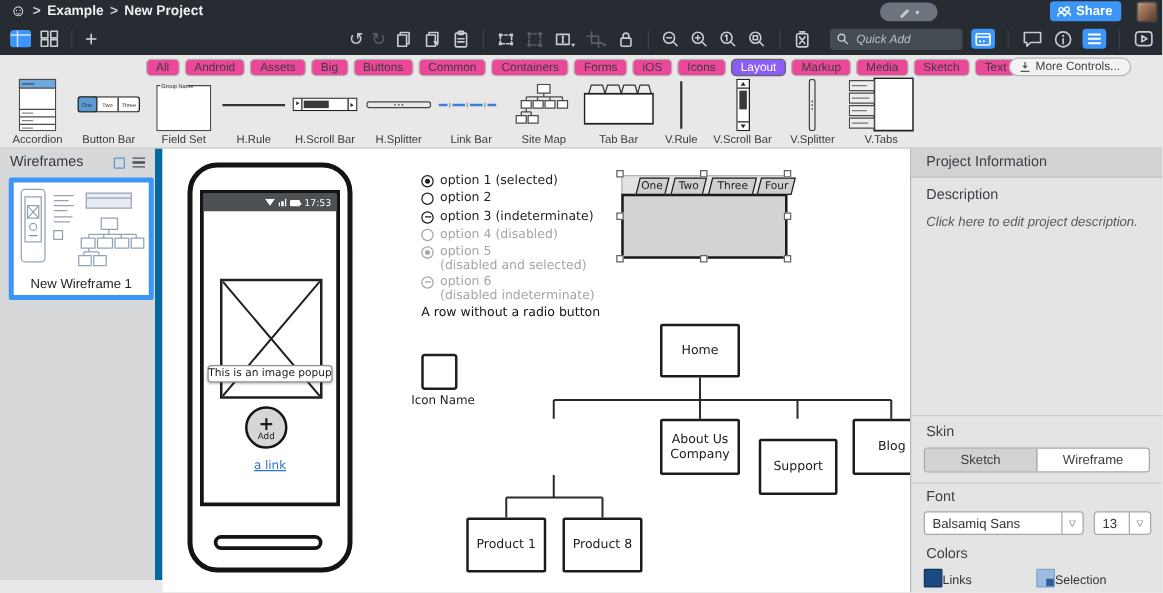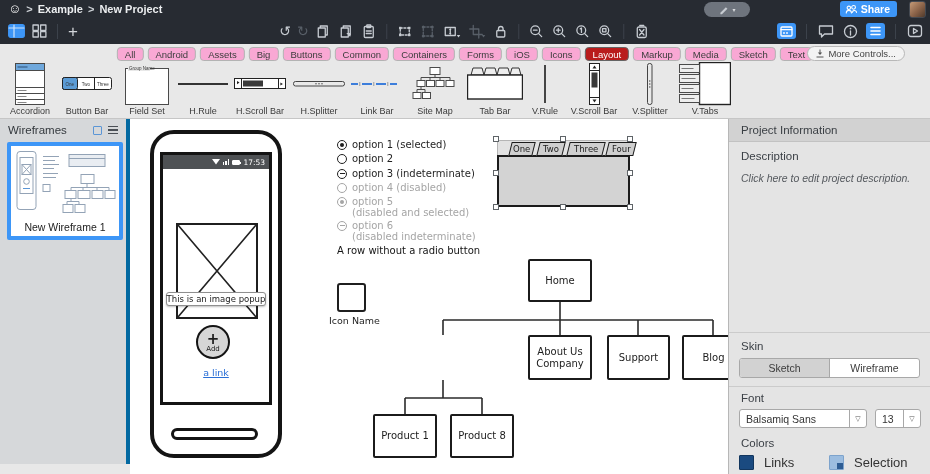--- a/index.html
+++ b/index.html
@@ -33,32 +33,32 @@
   .icon.dim { stroke:#585f68; }
   .icon.dim .fill { fill:#585f68; }
   .quick-add { width:106px; height:17px; background:#454b53; border-radius:3px; display:flex; align-items:center; gap:4px; padding:0 5px; }
   .quick-add input { background:transparent; border:none; outline:none; width:82px; color:#d6d9dd; font-size:9.5px; font-style:italic; font-family:"Liberation Sans",sans-serif; }
   .quick-add input::placeholder { color:#bcc1c8; font-style:italic; }
   .blue-chip { width:19px; height:16px; background:#3d96f7; border-radius:3px; display:flex; align-items:center; justify-content:center; }
 
   
   .library { position:absolute; top:44px; left:0; width:930px; height:75px; background:#e8e8e8; border-bottom:1px solid #c6c6c6; }
   .cats { position:absolute; top:3px; left:50%; transform:translateX(-50%); display:flex; gap:4px; }
-  .cat { height:14px; padding:0 7px; background:#f9a8d4; border:1px solid #b3b3b3; border-radius:4px; font-size:9.5px; color:#3c3c3c; display:flex; align-items:center; white-space:nowrap; }
-  .cat.active { background:#b91c1c; border-color:#646464; color:#fff; }
+  .cat { height:14px; padding:0 7px; background:#ec4899; border:1px solid #b3b3b3; border-radius:4px; font-size:9.5px; color:#3c3c3c; display:flex; align-items:center; white-space:nowrap; }
+  .cat.active { background:#8b5cf6; border-color:#646464; color:#fff; }
   .more-controls { position:absolute; right:25px; top:2px; height:15px; padding:0 8px; background:#f3f3f3; border:1px solid #b8b8b8; border-radius:8px; font-size:9.5px; color:#444; display:flex; align-items:center; gap:4px; }
   .ctl-row { position:absolute; left:4px; top:17px; height:56px; display:flex; }
   .ctl { display:flex; flex-direction:column; align-items:center; }
   .ctl .prev { flex:1; display:flex; align-items:center; justify-content:center; }
   .ctl .lbl { font-size:9px; color:#3a3a3a; height:11px; white-space:nowrap; }
   .libsvg { stroke:#4a4a4a; fill:none; stroke-width:1; display:block; }
   .libsvg text { stroke:none; fill:#333; }
 
   
-  .sidebar { position:absolute; left:0; top:119px; width:130px; height:345px; background:#d6d8da; border-right:4px solid #0369a1; }
+  .sidebar { position:absolute; left:0; top:119px; width:130px; height:345px; background:#d6d8da; border-right:6px solid #0369a1; }
   .sb-head { position:absolute; top:0; left:0; width:100%; height:22px; display:flex; align-items:center; padding:0 8px; font-size:11.5px; color:#33383d; }
   .sb-head-icons { margin-left:auto; display:flex; align-items:center; gap:6px; }
   .sb-sq { width:9px; height:9px; border:1.5px solid #5b96d6; border-radius:1px; }
   .sb-burger { display:flex; flex-direction:column; gap:2px; }
   .sb-burger i { display:block; width:10px; height:1.5px; background:#4a4f55; }
   .thumb-card { position:absolute; left:7px; top:23px; width:116px; height:98px; background:#3d96f7; border-radius:2px; padding:4px; }
   .thumb-inner { width:100%; height:100%; background:#fff; display:flex; flex-direction:column; align-items:center; overflow:hidden; }
   .thumb-inner svg { flex:1; }
   .thumb-label { font-size:10.5px; color:#222; margin-bottom:3px; }
 
@@ -110,21 +110,21 @@
   .panel { position:absolute; left:728px; top:119px; width:202px; height:355px; background:#e4e4e4; border-left:1px solid #b7b7b7; }
   .p-head { height:23px; background:#d2d2d2; border-bottom:1px solid #c2c2c2; display:flex; align-items:center; padding:0 12px; font-size:11.5px; color:#3a3f44; }
   .p-label { position:absolute; left:12px; font-size:11.5px; color:#3c4147; }
   .p-desc-ph { position:absolute; left:12px; top:53px; font-size:10.5px; font-style:italic; color:#55595e; }
   .p-div { position:absolute; left:0; right:0; height:1px; background:#cbcbcb; }
   .segmented { position:absolute; left:10px; right:10px; top:239px; height:20px; display:flex; border:1px solid #a8a8a8; border-radius:3px; overflow:hidden; background:#fff; }
   .seg { flex:1; display:flex; align-items:center; justify-content:center; font-size:10.5px; color:#3c3c3c; }
   .seg.active { background:#d2d2d2; border-right:1px solid #a8a8a8; }
   .selbox { position:absolute; top:290px; height:19px; background:#fff; border:1px solid #a8a8a8; border-radius:3px; display:flex; align-items:center; font-size:10.5px; color:#333; padding-left:6px; }
   .sel-caret { margin-left:auto; width:17px; height:100%; border-left:1px solid #a8a8a8; display:flex; align-items:center; justify-content:center; font-size:7px; color:#555; }
-  .swatch-row { position:absolute; top:336px; display:flex; align-items:flex-end; gap:10px; font-size:13px; color:#333; }
+  .swatch-row { position:absolute; top:336px; display:flex; align-items:flex-end; gap:0; font-size:10px; color:#333; }
   .swatch { width:15px; height:15px; border-radius:1px; }
   .swatch.links { background:#1a4a80; border:1px solid #12365e; }
   .swatch.selection { background:#9cbde0; border:1px solid #7da3cc; position:relative; }
   .swatch.selection:after { content:""; position:absolute; right:0; bottom:0; width:6px; height:6px; background:#2e5d94; }
 </style>
 </head>
 <body>
 
 <div id="app">
 
@@ -241,20 +241,27 @@
           </svg>
         <div class="tsep"></div>
         <svg class="icon" width="17" height="17" viewBox="0 0 17 17">
             <rect x="4" y="4" width="9" height="10.5" rx="1.5"></rect>
             <path d="M6.5 2.5h4"></path>
             <path d="M6.3 6.5l4.4 5.5 M10.7 6.5l-4.4 5.5"></path>
           </svg>
       </div>
 
       <div class="right-tools">
+        <div class="quick-add">
+          <svg class="icon" width="10" height="10" viewBox="0 0 12 12">
+              <circle cx="5" cy="5" r="3.3"></circle>
+              <path d="M7.5 7.5l3 3"></path>
+            </svg>
+          <input type="text" placeholder="Quick Add" style="">
+        </div>
         <div class="blue-chip">
           <svg class="icon" width="13" height="11" viewBox="0 0 13 11" style="stroke:#fff">
               <rect x="1" y="1" width="11" height="9" rx="1"></rect>
               <path d="M1 3.6h11"></path>
               <circle class="fill" cx="4" cy="7" r="0.9" style="fill:#fff"></circle>
               <circle class="fill" cx="7" cy="7" r="0.9" style="fill:#fff"></circle>
             </svg>
         </div>
         <div class="tsep"></div>
         <svg class="icon" width="18" height="16" viewBox="0 0 18 16">
@@ -591,21 +598,21 @@
       <div class="hdl" style="left:130px;top:64px"></div>
     </div>
 
     <div class="node" style="left:398px;top:140px;width:64px;height:43px">
         <span>Home</span>
       </div>
     <div class="node" style="left:398px;top:216px;width:64px;height:45px">
         <span>About Us</span>
         <span>Company</span>
       </div>
-    <div class="node" style="left:477px;top:216px;width:63px;height:45px">
+    <div class="node" style="left:477px;top:232px;width:63px;height:45px">
         <span>Support</span>
       </div>
     <div class="node" style="left:552px;top:216px;width:63px;height:45px">
         <span>Blog</span>
       </div>
     <div class="node" style="left:243px;top:295px;width:64px;height:44px">
         <span>Product 1</span>
       </div>
     <div class="node" style="left:320px;top:295px;width:64px;height:44px">
         <span>Product 8</span>

